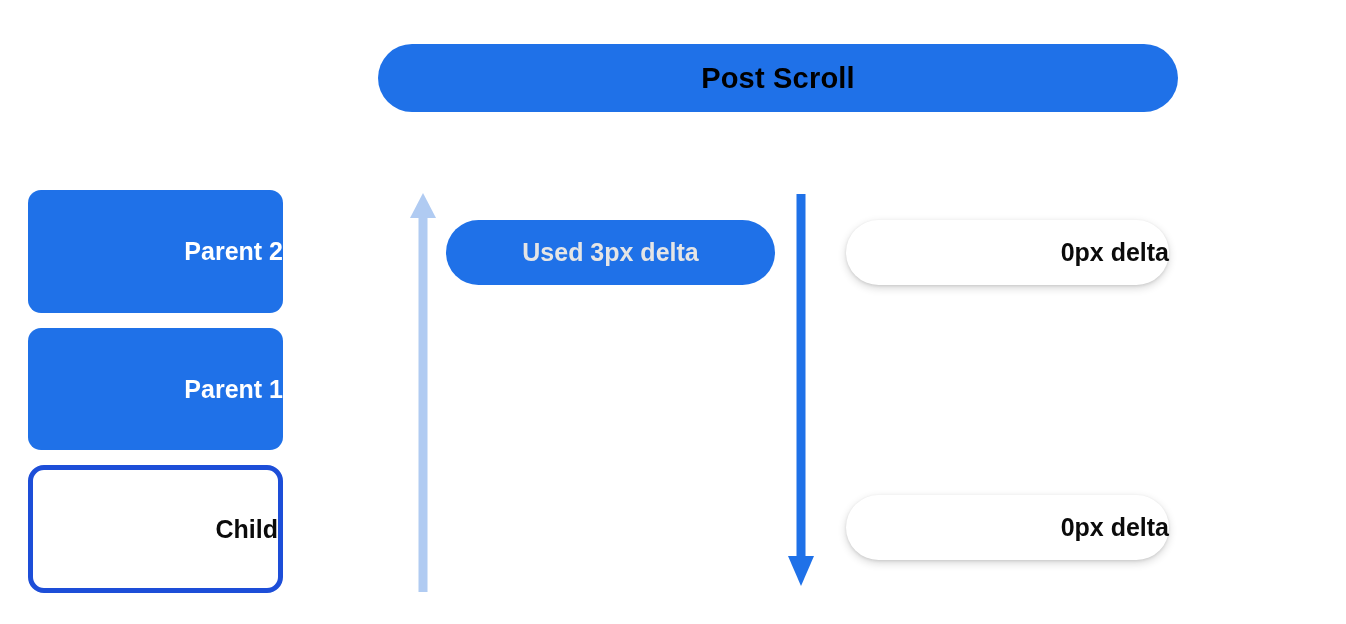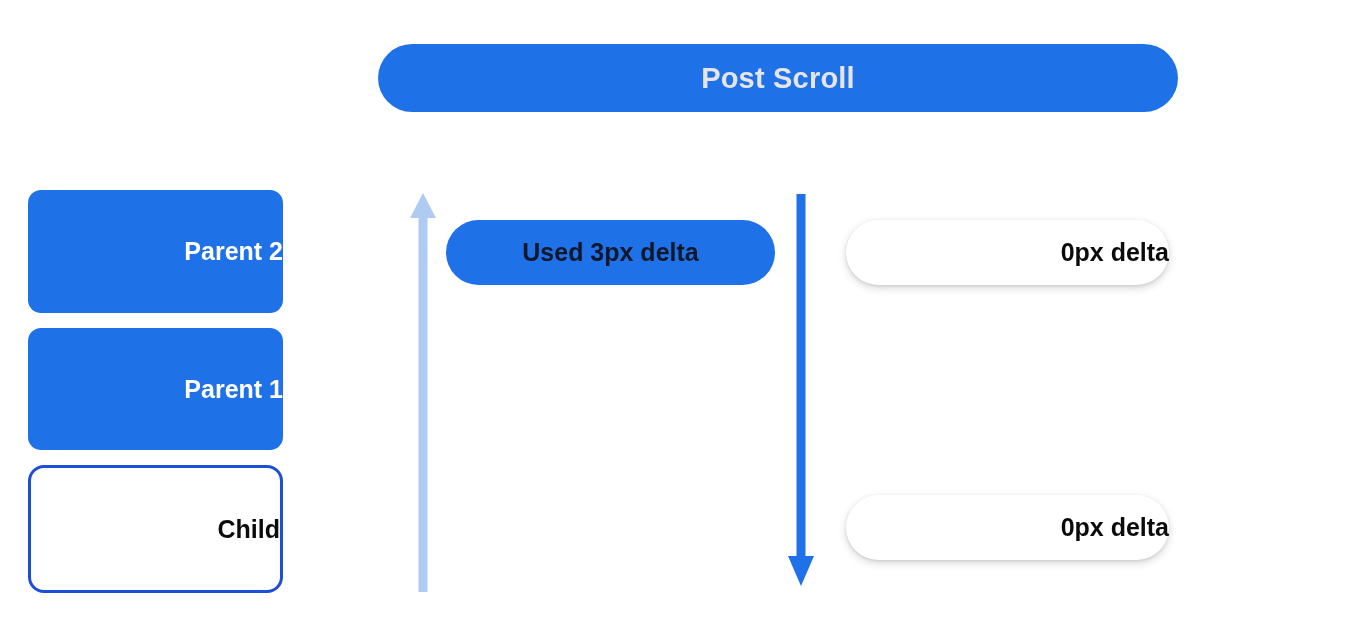--- a/index.html
+++ b/index.html
@@ -28,21 +28,21 @@
     width: 800px;
     height: 68px;
     background: #1f71e8;
     border-radius: 34px;
     display: flex;
     align-items: center;
     justify-content: center;
     box-sizing: border-box;
   }
   .header-pill .label {
-    color: #e5e5e5;
+    color: #000000;
     font-size: 29px;
     font-weight: bold;
     letter-spacing: 0.2px;
     line-height: 1;
   }
 
   
   .node-box {
     position: absolute;
     left: 28px;
@@ -59,21 +59,21 @@
     line-height: 1;
   }
   .node-box.filled {
     background: #1f71e8;
   }
   .node-box.filled .label {
     color: #ffffff;
   }
   .node-box.outlined {
     background: #ffffff;
-    border: 3px solid #1d4ed8;
+    border: 5px solid #1d4ed8;
     border-radius: 16px;
   }
   .node-box.outlined .label {
     color: #0b0b0b;
     font-weight: bold;
   }
 
   #node-parent2 { top: 190px; height: 123px; }
   #node-parent1 { top: 328px; height: 122px; }
   #node-child   { top: 465px; height: 128px; }
@@ -85,21 +85,21 @@
     width: 329px;
     height: 65px;
     background: #1f71e8;
     border-radius: 33px;
     display: flex;
     align-items: center;
     justify-content: center;
     box-sizing: border-box;
   }
   .event-pill .label {
-    color: #0f172a;
+    color: #e5e5e5;
     font-size: 25px;
     font-weight: bold;
     line-height: 1;
   }
   #pill-used-delta { top: 220px; }
   #pill-no-delta   { top: 358px; }
 
   
   .result-pill {
     position: absolute;

